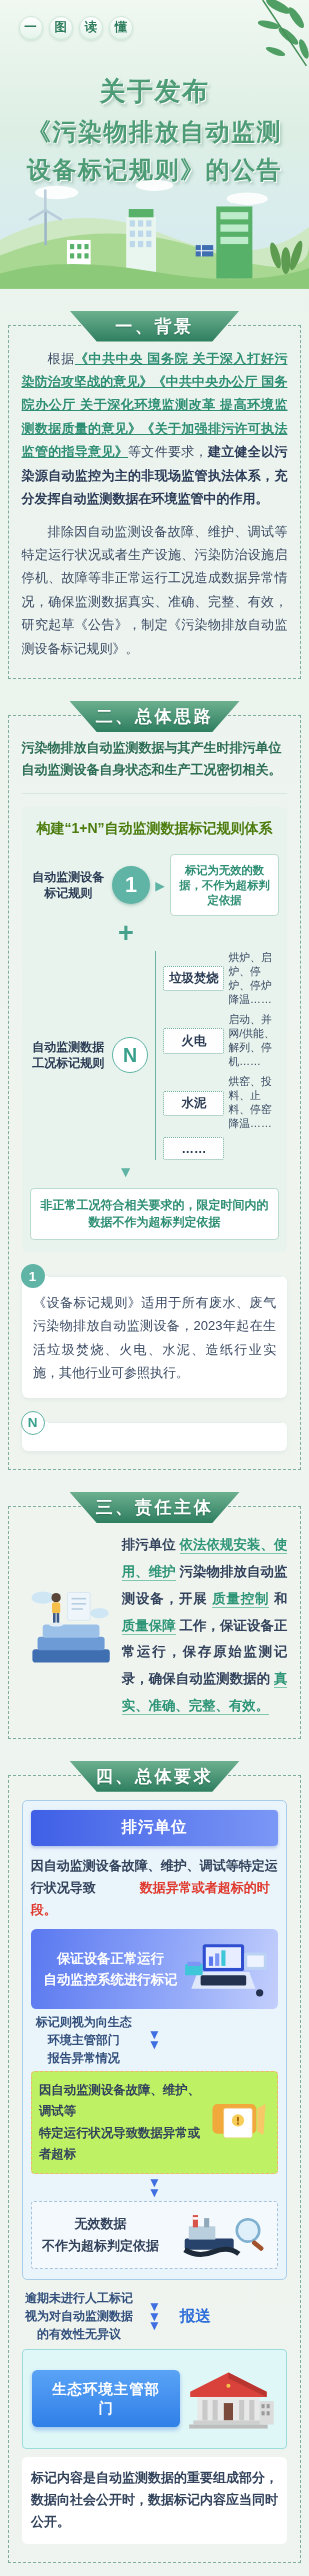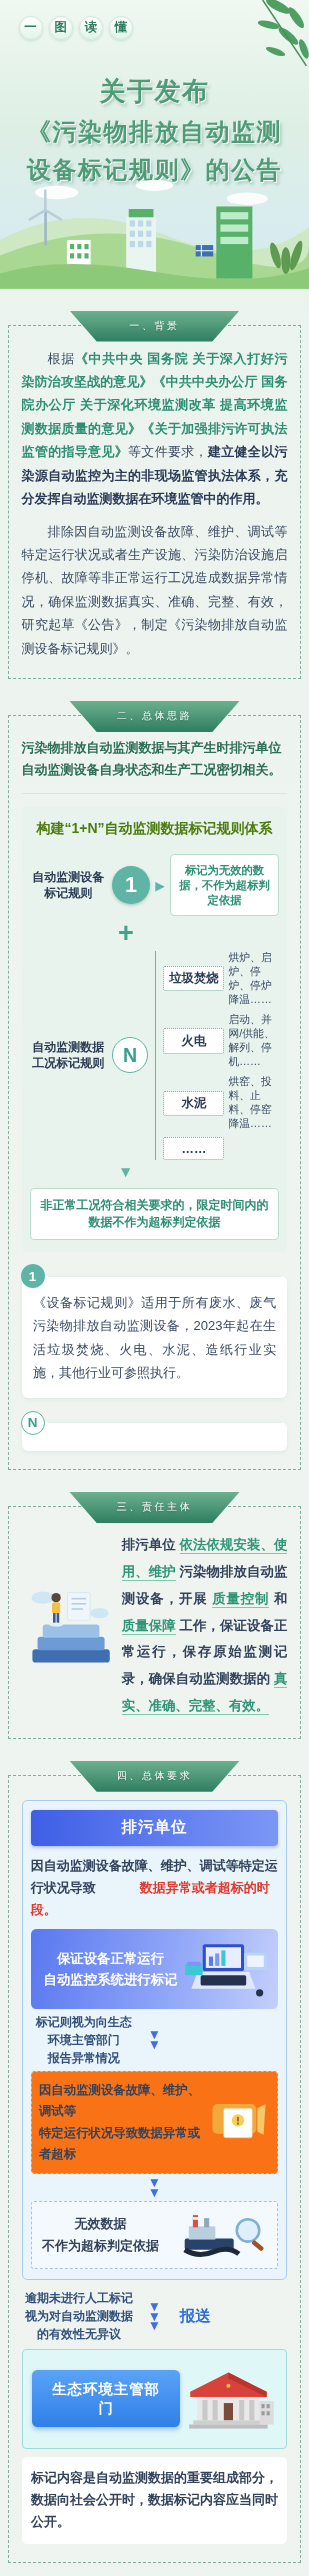--- a/index.html
+++ b/index.html
@@ -20,24 +20,24 @@
   .t2 { font-size:24px; margin-bottom:6.2px; }
   .t3 { font-size:24px; }
   .scene { position:absolute; bottom:0; left:0; }
   .leaves { position:absolute; top:0; right:0; }
 
   
   .sec { border:1px dashed #7fae9d; margin:36px 8.2px 0; padding:20.6px 12.4px 18.5px; position:relative; background:rgba(255,255,255,.06); }
   .sec-ribbon { position:absolute; top:-15.5px; left:50%; transform:translateX(-50%);
     width:170px; height:31px; background:linear-gradient(180deg,#6cb08f 0%,#2e7e60 100%);
     clip-path:polygon(0 0,100% 0,84% 100%,16% 100%); display:flex; align-items:center; justify-content:center;
-    color:#fff; font-size:10px; font-weight:400; letter-spacing:2.6px; text-shadow:0 1px 1.5px rgba(0,60,40,.35); }
+    color:#fff; font-size:17px; font-weight:700; letter-spacing:2.6px; text-shadow:0 1px 1.5px rgba(0,60,40,.35); }
   .p { font-size:13px; line-height:1.8; text-align:justify; color:#3a4a63; }
   .indent { text-indent:2em; }
-  .teal { color:#2f8f74; font-weight:700; }
+  .teal { color:#2f8f74; font-weight:700;text-decoration:underline; }
   .bold { font-weight:700; color:#2c3c58; }
   .mt { margin-top:9.3px; }
 
   
   .intro { font-size:13px; font-weight:700; color:#2e6e58; line-height:1.7; padding-bottom:11.3px; border-bottom:1px solid #d7e8de; }
   .panel { background:#e7f3ec; border-radius:5.2px; margin-top:13.4px; padding:13.4px 8.2px 11.3px; }
   .panel-title { text-align:center; font-size:14px; font-weight:800; color:#4d7c0f; margin-bottom:16px; }
   .drow { display:flex; align-items:center; gap:5.2px; }
   .dlabel { width:77px; text-align:center; font-size:12px; font-weight:700; color:#2c3c55; line-height:1.35; flex:none; }
   .circle1 { width:38px; height:38px; flex:none; border-radius:50%; background:#5fb4a5; color:#fff; font-size:21.6px; font-weight:700;
@@ -77,21 +77,21 @@
   .unit-bar { background:linear-gradient(90deg,#3f5fe6,#7b97f6); border-radius:4.1px; color:#fff; text-align:center; font-size:15.5px;
     font-weight:800; padding:7.2px 0; letter-spacing:1px; box-shadow:0 1.5px 3.1px rgba(60,90,200,.3); }
   .s4p { font-size:13px; line-height:1.7; margin-top:9.3px; color:#33435c; font-weight:600; }
   .red { color:#e0392d; font-weight:800;margin-left:44px; }
   .mark-box { margin-top:8.2px; background:linear-gradient(100deg,#5a78f0 0%,#8ea5f8 55%,#c3cffc 100%); border-radius:5.2px;
     display:flex; align-items:center; justify-content:space-between; padding:11.3px 8.2px; }
   .mark-text { color:#fff; font-size:13.4px; font-weight:700; text-align:center; line-height:1.6; flex:1; }
   .flow { display:grid; grid-template-columns:1fr 36px 1fr; align-items:center; margin:4.1px 0; }
   .flow-label { font-size:12px; font-weight:700; color:#33507c; text-align:center; line-height:1.5; }
   .chevs { text-align:center; color:#3f6fe0; font-size:13.4px; line-height:.72; font-weight:800; }
-  .orange-box { border:1px dashed #f2b277; background:#f97316; border-radius:4.1px; display:flex; align-items:center; gap:5.2px;
+  .orange-box { border:1px dashed #f2b277; background:#bef264; border-radius:4.1px; display:flex; align-items:center; gap:5.2px;
     padding:8.2px 7.2px; }
   .orange-box .p2 { flex:1; font-size:12.4px; font-weight:700; color:#33435c; line-height:1.7; }
   .invalid-box { border:1px dashed #a7c4de; background:#f4f9fd; border-radius:3.1px; display:flex; align-items:center; gap:15px;
     padding:8.2px 7.2px; margin-top:2.1px; }
   .invalid-text { flex:1; text-align:center; font-size:13px; font-weight:700; color:#33435c; line-height:1.7; }
   .submit { font-size:15.5px; font-weight:800; color:#2f6fd8; padding-left:7.2px; }
   .cyan-box { background:#e0f7f7; border:1px solid #9bdcdc; border-radius:4.1px; display:flex; align-items:center;
     justify-content:space-between; padding:15.5px 9.3px; margin-top:5.2px; }
   .dept-btn { background:linear-gradient(180deg,#5aa3f6,#2f7fe8); color:#fff; font-size:14.4px; font-weight:800; border:none;
     padding:9.3px 13.4px; border-radius:5.2px; letter-spacing:1px; box-shadow:0 2.1px 4.1px rgba(40,110,220,.35); }

